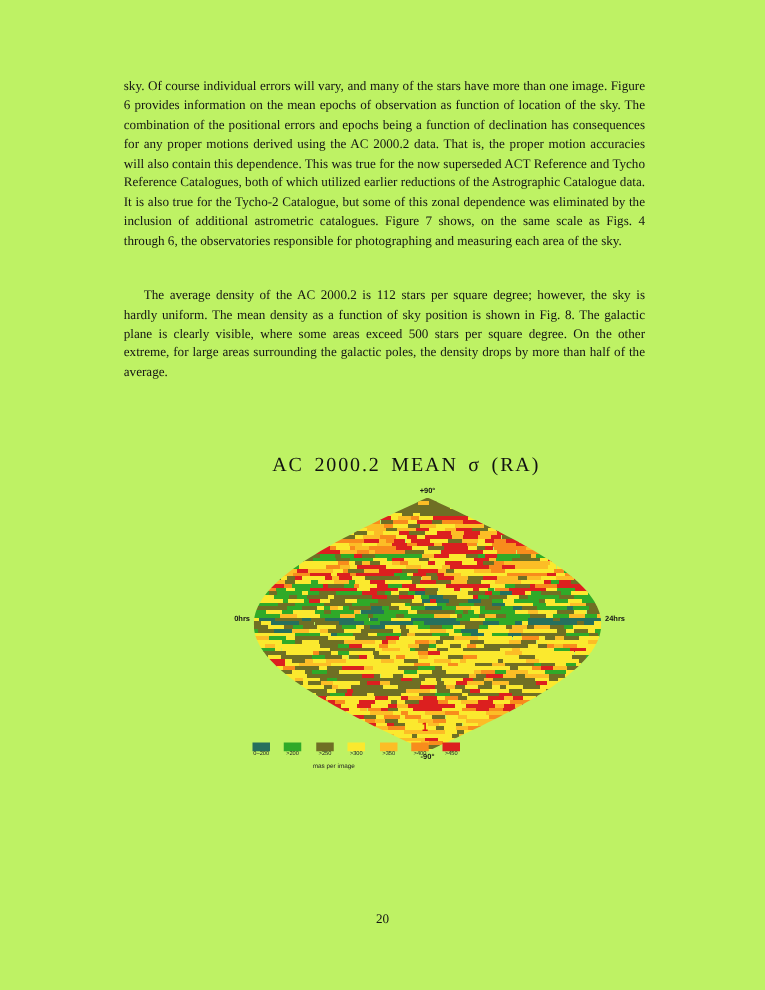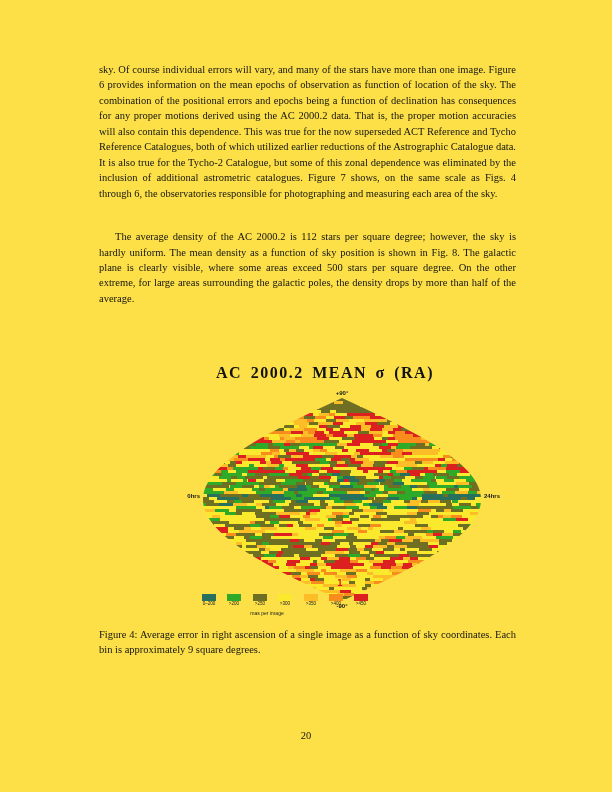--- a/index.html
+++ b/index.html
@@ -1,35 +1,35 @@
 <!DOCTYPE html>
 <html><head>
 <meta charset="utf-8">
 <style>
   html,body{margin:0;padding:0;background:#e8e8e8;}
   .page{
     position:relative;
     width:612px;height:792px;
-    background:#fde047;
+    background:#bef264;
     margin:0 auto;
     font-family:"Liberation Serif", serif;
     color:#141414;
     overflow:hidden;
   }
   .body-text{
     position:absolute;left:99px;top:62px;width:417px;
     font-size:10.5px;line-height:15.45px;
     text-align:justify;
   }
   .body-text p{margin:0;padding:0;}
   .body-text p.indent{text-indent:16px;margin-top:28px;}
   .fig-title{
     position:absolute;left:99px;top:364px;width:452px;
     margin:0;text-align:center;
-    font-size:16px;font-weight:700;letter-spacing:1.5px;word-spacing:3px;
+    font-size:16px;font-weight:400;letter-spacing:1.5px;word-spacing:3px;
     font-family:"Liberation Serif", serif;color:#111;
   }
   .tiny{
     position:absolute;font-size:6px;font-weight:bold;color:#151515;
     font-family:"Liberation Sans", sans-serif;line-height:6px;
   }
   .map-wrap{position:absolute;left:203px;top:398px;width:278px;height:203px;}
   .artifact{
     position:absolute;left:334px;top:579px;width:12px;
     color:#dd1414;font-size:9px;font-weight:bold;text-align:center;
@@ -1553,17 +1553,16 @@
         <div class="legend-swatch" style="background: rgb(248, 140, 28);"></div>
         <span class="legend-label">&gt;400</span>
       </div>
       <div class="legend-item" style="left: 152.4px;">
         <div class="legend-swatch" style="background: rgb(220, 31, 31);"></div>
         <span class="legend-label">&gt;450</span>
       </div>
     </div>
   <div class="legend-units">mas per image</div>
 
-  <p class="fig-caption">Figure 4: Average error in right ascension of a single image as a function of sky coordinates. Each bin is approximately 9 square degrees.</p>
 
   <div class="page-number">20</div>
 
 </div>
 
 </body></html>

